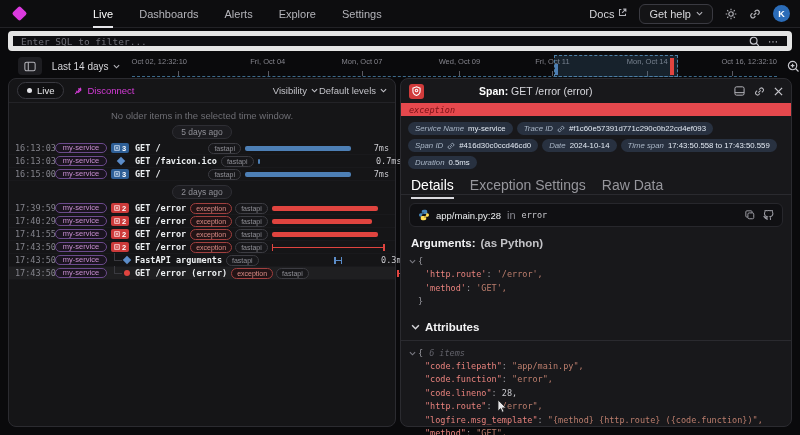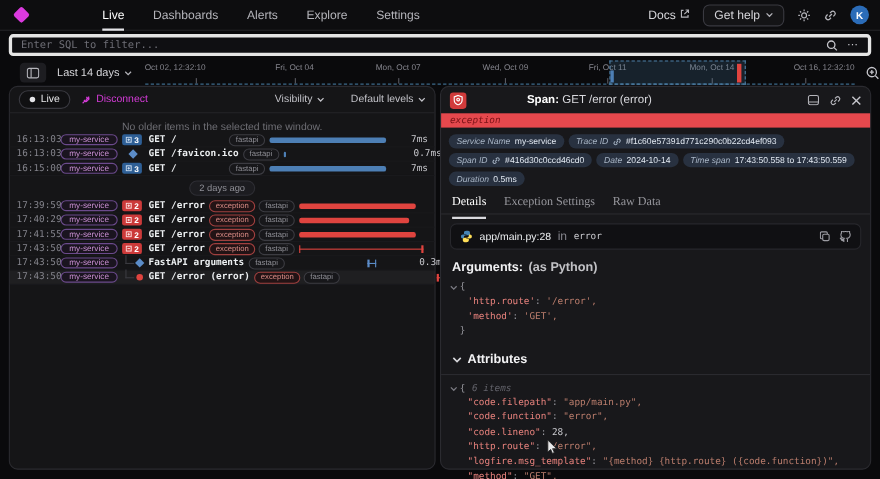--- a/index.html
+++ b/index.html
@@ -20,21 +20,21 @@
   .nav-right { margin-left:auto; display:flex; align-items:center; gap:12px; }
   .docs { font-size:11px; color:#d6d6da; display:flex; align-items:flex-start; gap:4px; }
   .gethelp { font-size:11px; color:#d6d6da; border:1px solid #3a3a41; border-radius:6px;
     padding:3px 9px; display:flex; align-items:center; gap:5px; background:#141416; }
   .iconbtn { color:#b4b4ba; display:flex; align-items:center; }
   .avatar { width:17px; height:17px; border-radius:50%; background:#2b6cb8; color:#fff;
     font-size:9px; font-weight:bold; display:flex; align-items:center; justify-content:center; }
 
   
   .sqlbar { position:absolute; top:31px; left:8px; width:784px; height:20px; background:#0f0f12;
-    border:3px solid #e5e5e5; border-radius:4px; display:flex; align-items:center; padding:0 8px; }
+    border:5px solid #e5e5e5; border-radius:4px; display:flex; align-items:center; padding:0 8px; }
   .sqlbar input { flex:1; background:transparent; border:0; outline:none; color:#7c7c84;
     font-family:"DejaVu Sans Mono", monospace; font-size:9.5px; }
   .sqlbar input::placeholder { color:#6e6e76; }
   .sql-icons { display:flex; gap:8px; align-items:center; color:#b4b4ba; }
 
   
   .timebar { position:absolute; top:55px; left:0; width:800px; height:22px; display:flex; align-items:center; }
   .tl-toggle { margin-left:18px; width:24px; height:18px; background:#1d1d21; border-radius:4px;
     display:flex; align-items:center; justify-content:center; color:#b4b4ba; }
   .tl-range { font-size:10px; color:#d6d6da; margin-left:10px; display:flex; gap:4px; align-items:center; white-space:nowrap; }
@@ -53,21 +53,21 @@
   .left-panel { left:8px; width:388px; }
   .right-panel { left:400px; width:392px; background:#18181b; }
 
   
   .lp-head { height:24px; display:flex; align-items:center; padding:0 8px; gap:10px;
     border-bottom:1px solid #232327; }
   .live-pill { display:flex; align-items:center; gap:5px; border:1px solid #3a3a41; border-radius:10px;
     background:#101012; padding:2px 9px; font-size:9.5px; color:#e6e6e9; }
   .live-dot { width:5px; height:5px; border-radius:50%; background:#e4e4e8; }
   .disconnect { display:flex; align-items:center; gap:4px; color:#d53bd8; font-size:9.5px; }
-  .lp-head-right { margin-left:auto; display:flex; gap:24px; font-size:9.5px; color:#c2c2c8; }
+  .lp-head-right { margin-left:auto; display:flex; gap:1px; font-size:9.5px; color:#c2c2c8; }
   .ddl { display:flex; gap:4px; align-items:center; }
 
   .empty-msg { text-align:center; font-size:9.5px; color:#6e6e74; padding-top:7px; }
   .ago-row { display:flex; justify-content:center; padding:4px 0 3px; }
   .ago-pill { font-size:8.5px; color:#8f8f96; background:#1c1c20; border:1px solid #2e2e34;
     border-radius:9px; padding:1px 8px; }
 
   
   .row { height:13px; display:flex; align-items:center; padding:0 6px; gap:4px;
     border-bottom:1px solid #19191c; font-size:8.5px; }
@@ -105,21 +105,21 @@
   .rp-icons { margin-left:auto; display:flex; gap:9px; color:#b4b4ba; align-items:center; }
   .banner { height:13px; background:#e5484d; color:#7a1216; font-size:8.5px; font-style:italic;
     display:flex; align-items:center; padding:0 8px; font-family:"DejaVu Sans Mono", monospace; }
   .meta { display:flex; flex-wrap:wrap; gap:4px; padding:6px 7px 4px; }
   .pill { display:flex; align-items:center; gap:4px; background:#283140; border-radius:9px;
     padding:2px 7px; font-size:7.8px; }
   .pill .lbl { font-style:italic; color:#a9b6c6; }
   .pill b { color:#e2e9f2; font-weight:normal; }
   .pill .link { color:#a9b6c6; display:flex; }
   .tabs { display:flex; gap:16px; padding:4px 10px 0; border-bottom:1px solid #2a2a2f; height:22px; }
-  .tab { font-size:11px; color:#96969c; padding-bottom:22px;font-family:Liberation Serif, serif; }
+  .tab { font-size:14px; color:#96969c; padding-bottom:22px; }
   .tab.active { color:#fff; box-shadow:inset 0 -2px 0 #d9d9de; }
   .loc-card { margin:8px 8px 0; height:24px; background:#101013; border:1px solid #27272c;
     border-radius:6px; display:flex; align-items:center; gap:6px; padding:0 8px; }
   .loc-file { font-size:9.5px; color:#eceef0; }
   .loc-in { font-size:11px; color:#84848c; }
   .loc-fn { font-size:8.5px; color:#c9c9ce; font-family:"DejaVu Sans Mono", monospace; }
   .loc-icons { margin-left:auto; display:flex; gap:8px; color:#9a9aa1; }
   .sec-head { padding:10px 10px 2px; font-size:11.5px; display:flex; align-items:center; gap:5px; }
   .sec-head b { color:#f2f2f4; }
   .sec-head .sub { color:#c2c2c6; font-weight:bold;text-align:center; }
@@ -252,20 +252,23 @@
       <div class="ddl">
         <span>Default levels</span>
         <svg width="7" height="5" viewBox="0 0 8 5" fill="none" stroke="#c2c2c8" stroke-width="1.3">
             <path d="M1 1l3 3 3-3"></path>
           </svg>
       </div>
     </div>
   </div>
 
   <div class="empty-msg">No older items in the selected time window.</div>
+  <div class="ago-row">
+      <span class="ago-pill">5 days ago</span>
+    </div>
 
   <div class="row">
     <span class="t mono">16:13:03</span>
     <span class="svc">my-service</span>
     <span class="bcell">
         <span class="badge blue">
           <svg width="6" height="6" viewBox="0 0 8 8" fill="none" stroke="#cfe0f2" stroke-width="1.2">
             <rect x="1" y="1" width="6" height="6"></rect>
             <path d="M4 2.5v3M2.5 4h3"></path>
           </svg>

